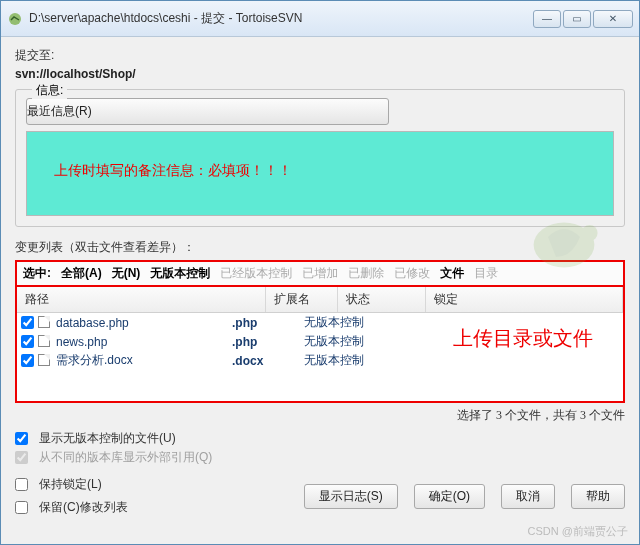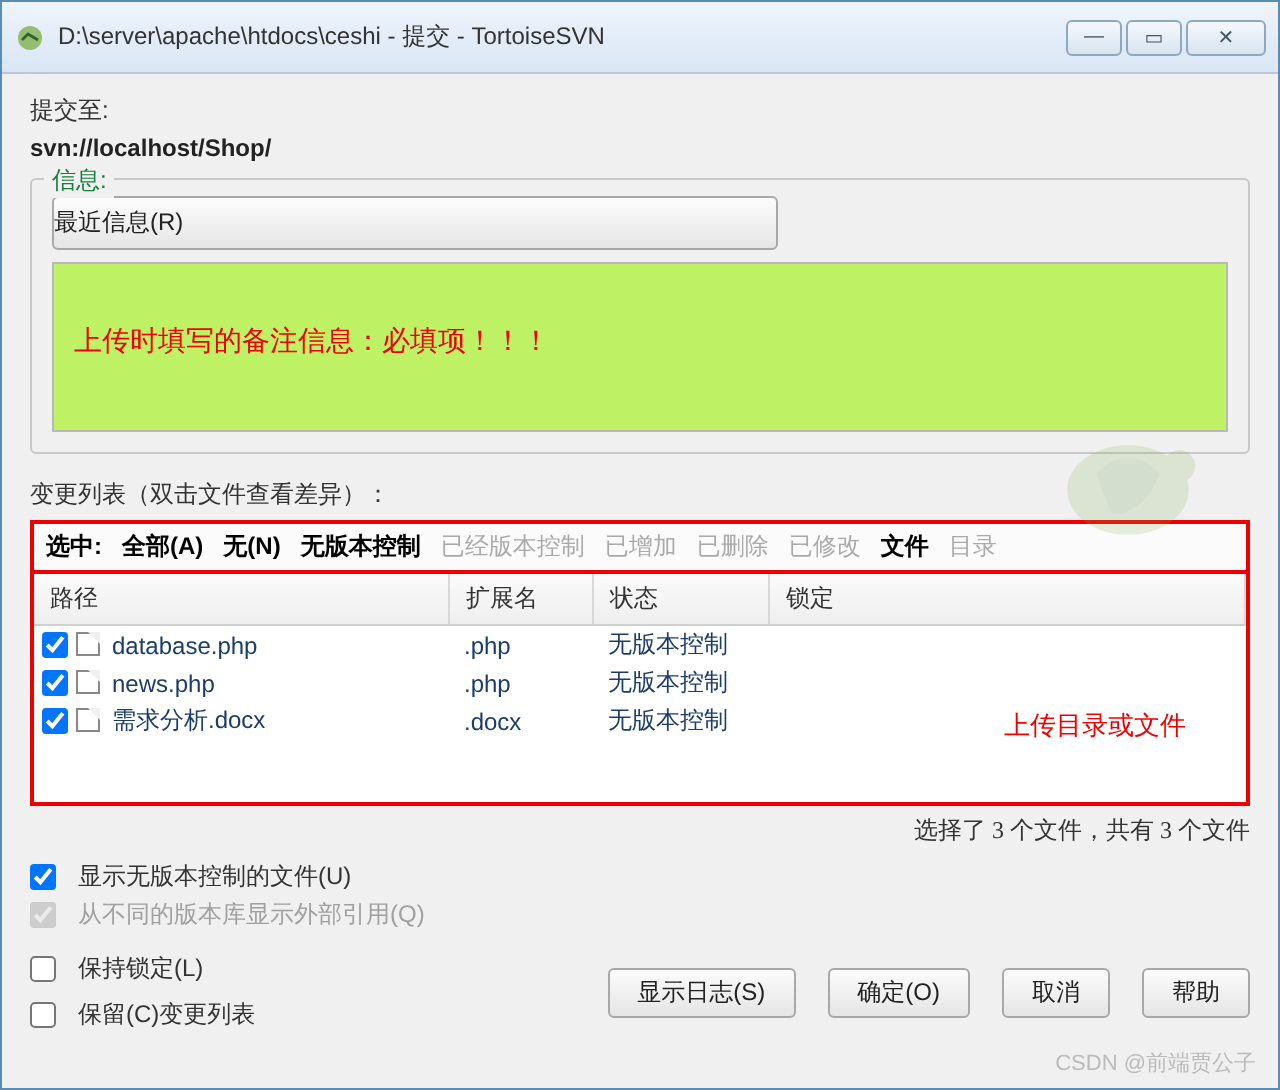--- a/index.html
+++ b/index.html
@@ -8,44 +8,44 @@
 .titlebar { height: 36px; background: linear-gradient(#eef4fb, #d9e6f5); border-bottom: 1px solid #b8c8d8; display: flex; align-items: center; padding: 0 6px; }
 .titlebar .icon { width: 16px; height: 16px; margin-right: 6px; }
 .titlebar .title { flex: 1; color: #333; font-size: 12px; }
 .winbtns { display: flex; gap: 2px; }
 .winbtn { width: 28px; height: 18px; border: 1px solid #8fa8c0; background: linear-gradient(#f5f8fc, #d8e4f0); border-radius: 3px; display: flex; align-items: center; justify-content: center; font-size: 10px; color: #456; }
 .winbtn.x { width: 40px; }
 .client { padding: 10px 14px 8px; }
 .lbl { color: #333; margin-bottom: 3px; }
 .url { font-weight: bold; color: #222; margin-bottom: 8px; }
 .groupbox { border: 1px solid #c8c8c8; border-radius: 3px; padding: 8px 10px 10px; margin-bottom: 12px; position: relative; }
-.groupbox > .legend { position: absolute; top: -8px; left: 6px; background: #f0f0f0; padding: 0 4px; color: #15803d; }
+.groupbox > .legend { position: absolute; top: -8px; left: 16px; background: #f0f0f0; padding: 0 4px; color: #000000; }
 .btn { background: linear-gradient(#fcfcfc, #e5e5e5); border: 1px solid #a8a8a8; border-radius: 3px; padding: 3px 14px; font-size: 12px; color: #222; }
 .recent-btn { width: 363px; text-align: left; padding: 4px 0; }
-.msgbox { background: #bef264; border: 1px solid #b8b8b8; height: 85px; margin-top: 6px; padding: 8px 10px; }
+.msgbox { background: #5eead4; border: 1px solid #b8b8b8; height: 85px; margin-top: 6px; padding: 8px 27px; }
 .annotation1 { color: #e00; font-size: 14px; margin-top: 22px; }
 .listhdr-label { color: #333; margin-bottom: 4px; }
 .redbox1 { border: 2px solid #e00; padding: 3px 6px; display: flex; gap: 10px; align-items: flex-start; background: #fbfbfb; }
 .redbox1 .sel { font-weight: bold; color: #000; }
 .redbox1 .lnk { font-weight: bold; color: #000; cursor: pointer; }
 .redbox1 .gray { color: #aaa; }
 .listpanel { border: 2px solid #e00; border-top: none; background: #fff; position: relative; height: 116px; }
 .cols { display: flex; border-bottom: 1px solid #d0d0d0; background: linear-gradient(#fbfbfb, #eee); }
 .col { padding: 4px 8px; border-right: 1px solid #d8d8d8; color: #333; }
-.col.c1 { width: 208px; }
+.col.c1 { width: 249px; }
 .col.c2 { width: 72px; }
 .col.c3 { width: 88px; }
 .col.c4 { flex: 1; }
 .row { display: flex; align-items: center; padding: 1px 4px; }
 .row .cb { margin-right: 4px; }
 .row .ic { width: 14px; height: 14px; margin-right: 4px; display: inline-block; }
 .row .fn { width: 176px; color: #1a3d6e; }
-.row .ext { width: 72px; color: #1a3d6e; }
+.row .ext { width: 72px; color: #1a3d6e; font-weight: bold; }
 .row .st { width: 88px; color: #1a3d6e; }
-.annotation2 { position: absolute; right: 30px; top: 38px; color: #e00; font-size: 13px; margin-top: 29px; }
+.annotation2 { position: absolute; right: 30px; top: 38px; color: #e00; font-size: 20px; }
 .statusline { text-align: right; padding: 4px 0; color: #333; font-family: Liberation Serif, serif; }
 .cbline { display: flex; align-items: center; gap: 9px; margin: 2px 0; color: #333; }
 .cbline input { margin-right: 2px; }
 .cbline.dis { color: #a0a0a0; }
 .footer { display: flex; align-items: center; justify-content: space-between; margin-top: 8px; }
 .footer .left { display: flex; flex-direction: column; gap: 2px; }
 .footer .right { display: flex; gap: 16px; }
 .watermark { position: absolute; right: 12px; bottom: 6px; color: #bbb; font-size: 11px; }
 .tortoise-bg { position: absolute; right: 14px; bottom: 120px; width: 90px; height: 80px; opacity: 0.18; pointer-events: none; }
 .fileic { display:inline-block; width:12px; height:12px; border:1px solid #888; background:#fff; position:relative; }
@@ -145,21 +145,21 @@
     </label>
 
     <div class="footer">
       <div class="left">
         <label class="cbline">
           <input type="checkbox" style="">
           <span>保持锁定(L)</span>
         </label>
         <label class="cbline">
           <input type="checkbox" style="">
-          <span>保留(C)变更列表</span>
+          <span>保留(C)修改列表</span>
         </label>
       </div>
       <div class="right">
         <button class="btn">显示日志(S)</button>
         <button class="btn">确定(O)</button>
         <button class="btn">取消</button>
         <button class="btn">帮助</button>
       </div>
     </div>
   </div>

